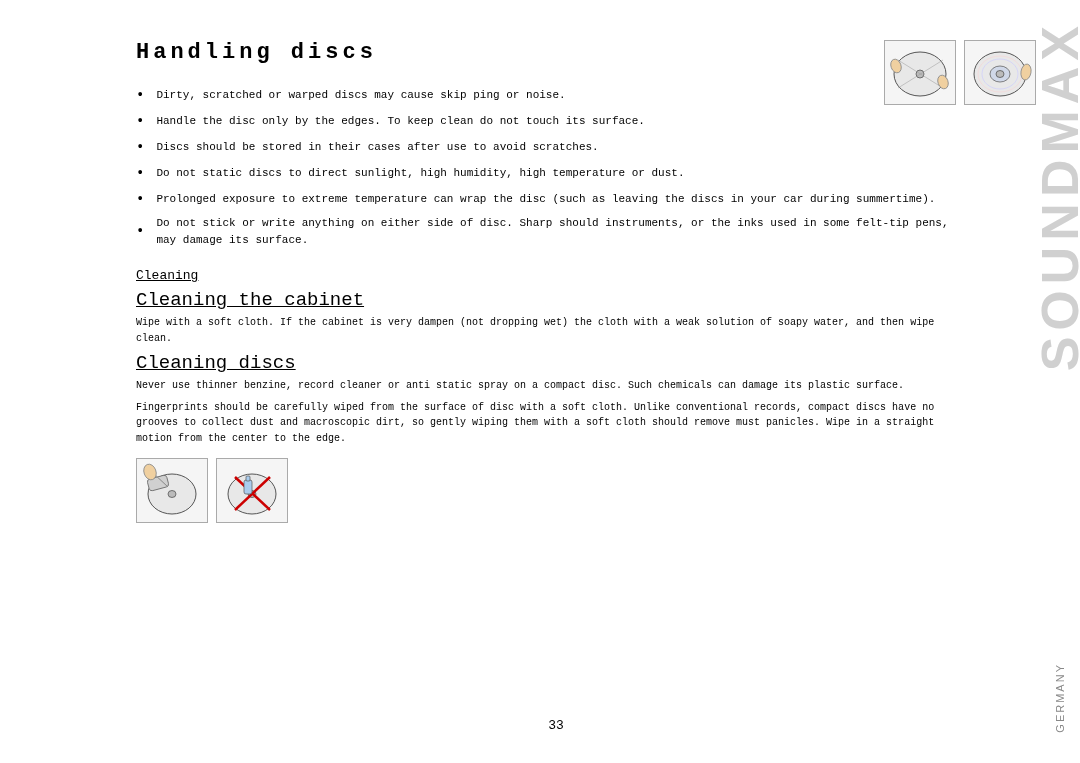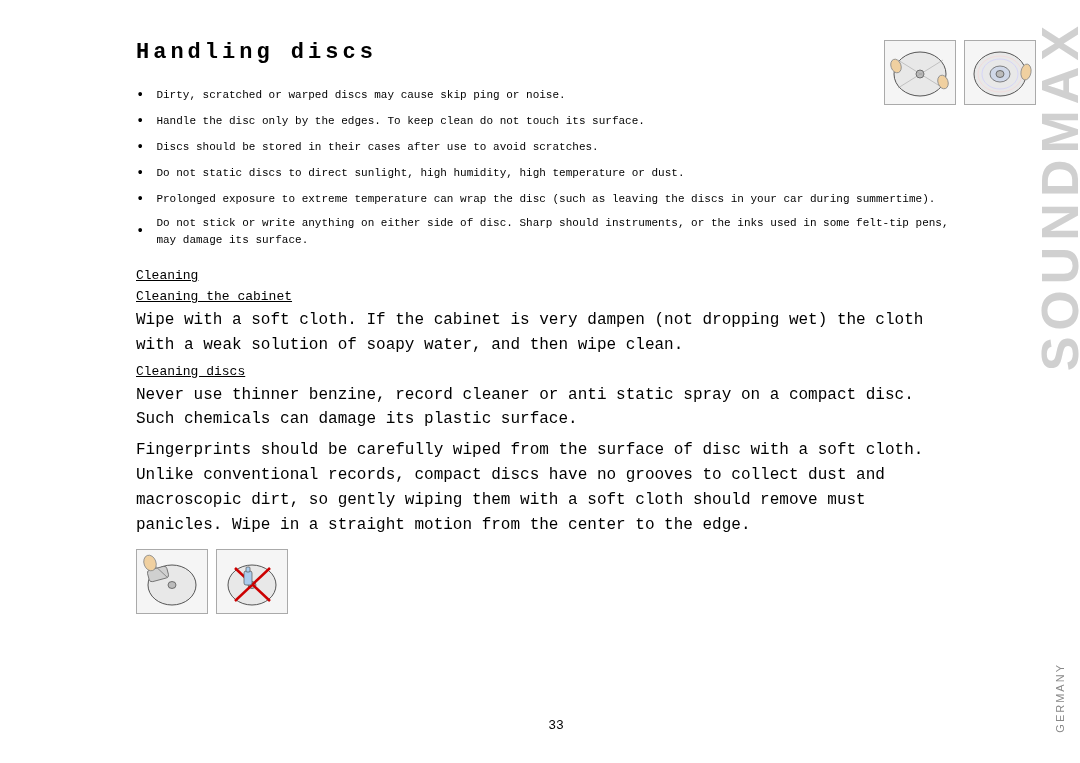--- a/index.html
+++ b/index.html
@@ -69,27 +69,27 @@
       text-decoration: underline;
       font-weight: normal;
       font-size: 13px;
       margin-bottom: 6px;
       display: block;
     }
 
     .subheading {
       text-decoration: underline;
       font-weight: normal;
-      font-size: 13px;
+      font-size: 19px;
       margin-bottom: 4px;
       display: block;
     }
 
     .paragraph {
-      font-size: 16px;
+      font-size: 10px;
       line-height: 1.55;
       margin-bottom: 6px;
     }
 
     .cleaning-section {
       margin-top: 10px;
     }
 
     .top-images {
       position: absolute;

